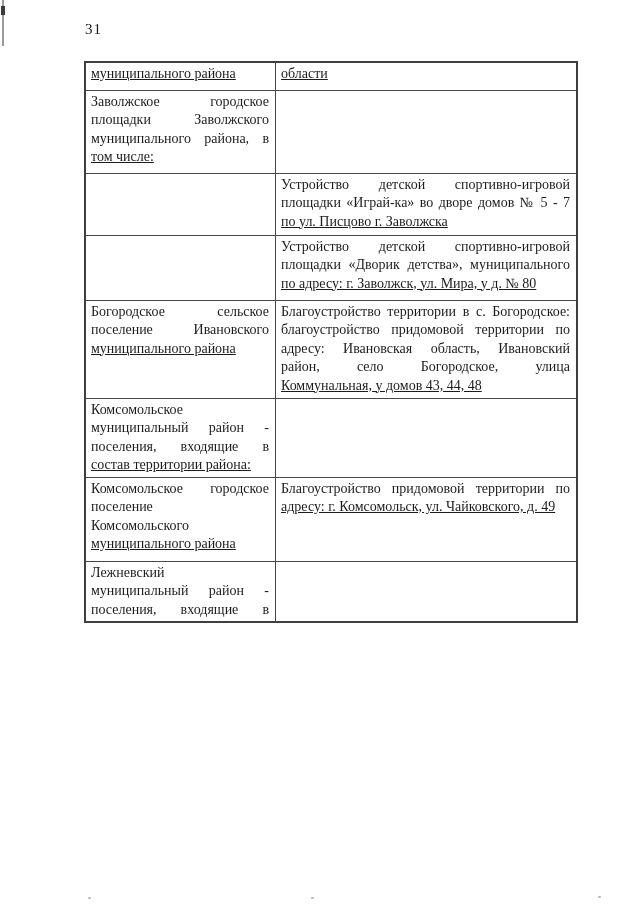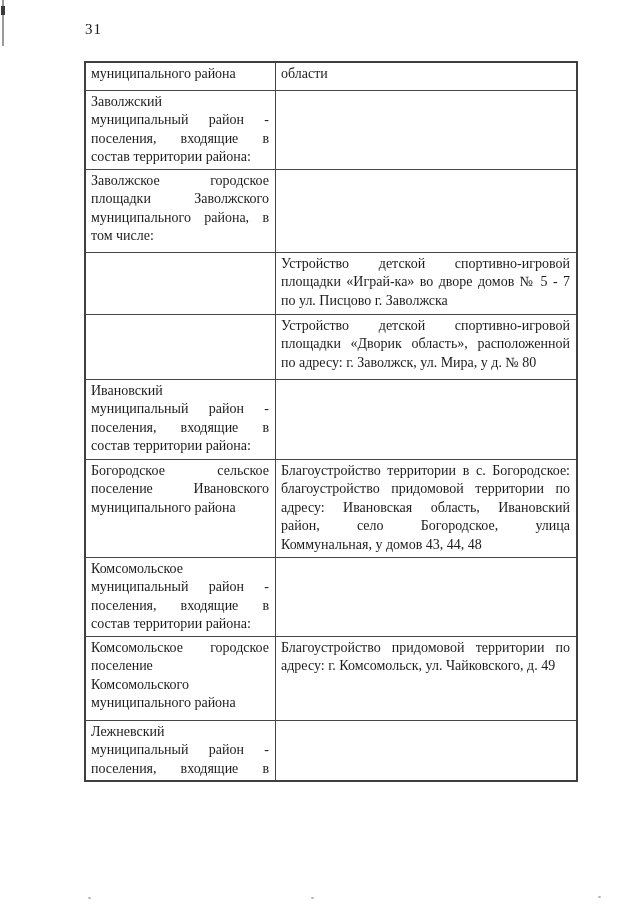--- a/index.html
+++ b/index.html
@@ -37,21 +37,21 @@
     vertical-align: top;
     font-size: 14px;
     line-height: 18.5px;
     padding: 2px 6px 2px 5px;
     overflow: hidden;
   }
   td.c-left  { width: 178px; }
   td.c-right { padding-right: 12px; }
   .ln { white-space: nowrap; }
   .jl { text-align: justify; text-align-last: justify; }
-  .ll { text-align: center; text-align-last: left; }
+  .ll { text-align: center; text-align-last: left; text-decoration: underline; }
   tr.r1  { height: 28px; }
   tr.r2  { height: 79px; }
   tr.r3  { height: 83px; }
   tr.r4  { height: 62px; }
   tr.r5  { height: 65px; }
   tr.r6  { height: 80px; }
   tr.r7  { height: 98px; }
   tr.r8  { height: 78px; }
   tr.r9  { height: 84px; }
   tr.r10 { height: 82px; }
@@ -96,29 +96,20 @@
 
     <tr class="r1">
       <td class="c-left">
         <div class="ln ll">муниципального района</div>
       </td>
       <td class="c-right">
         <div class="ln ll">области</div>
       </td>
     </tr>
 
-    <tr class="r2">
-      <td class="c-left">
-        <div class="ln jl">Заволжский</div>
-        <div class="ln jl">муниципальный район -</div>
-        <div class="ln jl">поселения, входящие в</div>
-        <div class="ln ll">состав территории района:</div>
-      </td>
-      <td class="c-right"></td>
-    </tr>
 
     <tr class="r3">
       <td class="c-left">
         <div class="ln jl">Заволжское городское</div>
         <div class="ln jl">площадки Заволжского</div>
         <div class="ln jl">муниципального района, в</div>
         <div class="ln ll">том числе:</div>
       </td>
       <td class="c-right"></td>
     </tr>
@@ -129,34 +120,25 @@
         <div class="ln jl">Устройство детской спортивно-игровой</div>
         <div class="ln jl">площадки «Играй-ка» во дворе домов № 5 - 7</div>
         <div class="ln ll">по ул. Писцово г. Заволжска</div>
       </td>
     </tr>
 
     <tr class="r5">
       <td class="c-left"></td>
       <td class="c-right">
         <div class="ln jl">Устройство детской спортивно-игровой</div>
-        <div class="ln jl">площадки «Дворик область», расположенной</div>
+        <div class="ln jl">площадки «Дворик детства», муниципального</div>
         <div class="ln ll">по адресу: г. Заволжск, ул. Мира, у д. № 80</div>
       </td>
     </tr>
 
-    <tr class="r6">
-      <td class="c-left">
-        <div class="ln jl">Ивановский</div>
-        <div class="ln jl">муниципальный район -</div>
-        <div class="ln jl">поселения, входящие в</div>
-        <div class="ln ll">состав территории района:</div>
-      </td>
-      <td class="c-right"></td>
-    </tr>
 
     <tr class="r7">
       <td class="c-left">
         <div class="ln jl">Богородское сельское</div>
         <div class="ln jl">поселение Ивановского</div>
         <div class="ln ll">муниципального района</div>
       </td>
       <td class="c-right">
         <div class="ln jl">Благоустройство территории в с. Богородское:</div>
         <div class="ln jl">благоустройство придомовой территории по</div>

